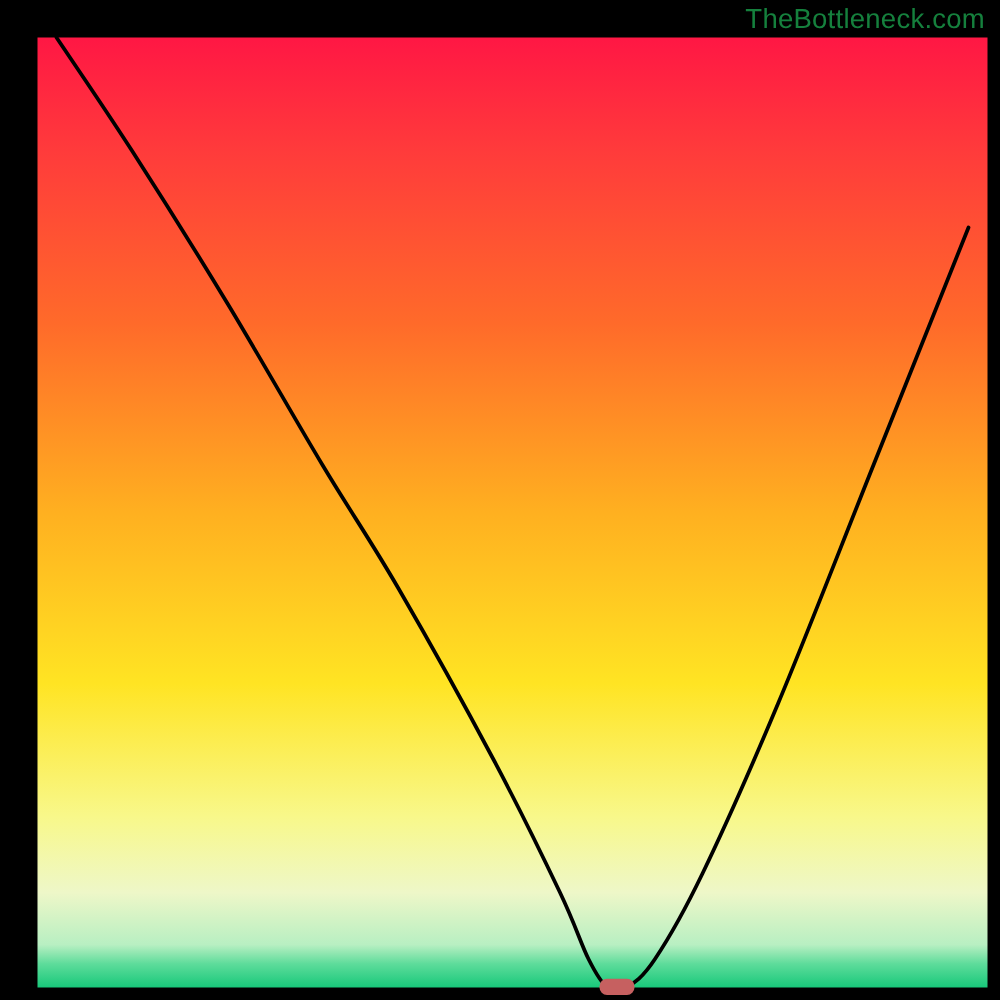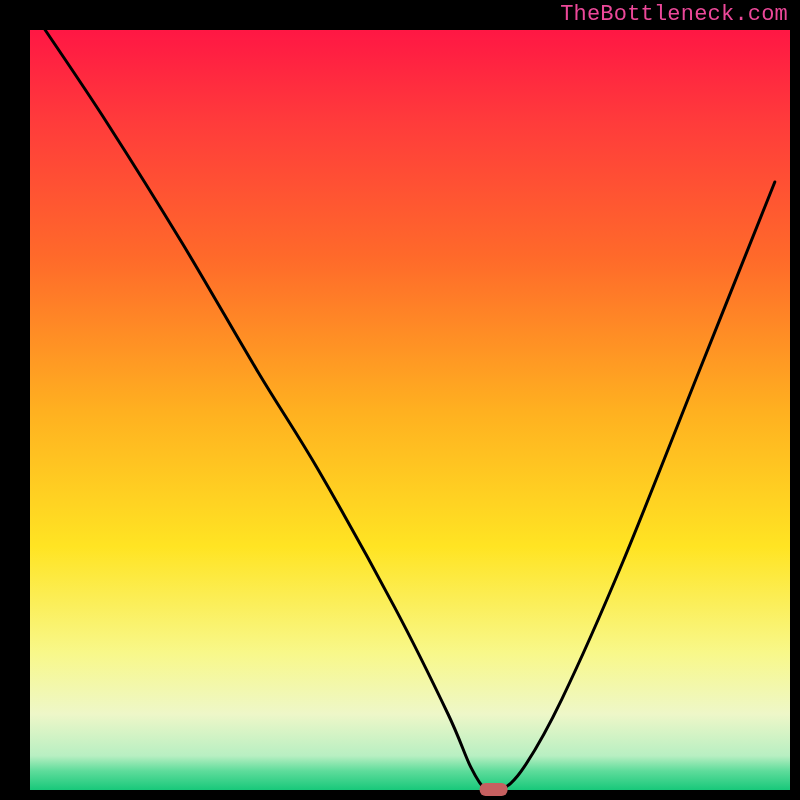--- a/index.html
+++ b/index.html
@@ -15,25 +15,24 @@
     position: absolute;
     top: 0;
     left: 0;
     width: 800px;
     height: 800px;
   }
   .watermark {
     position: absolute;
     top: 2px;
     right: 12px;
-    color: #ec4899;
+    color: #15803d;
     font-size: 22px;
     font-weight: 500;
     letter-spacing: 0.2px;
-    font-family: Liberation Mono, monospace;
   }
   svg {
     display: block;
   }
 </style>
 </head>
 <body>
 
 <div class="frame">
   <svg id="chart-svg" width="800" height="800" viewBox="0 0 800 800">

